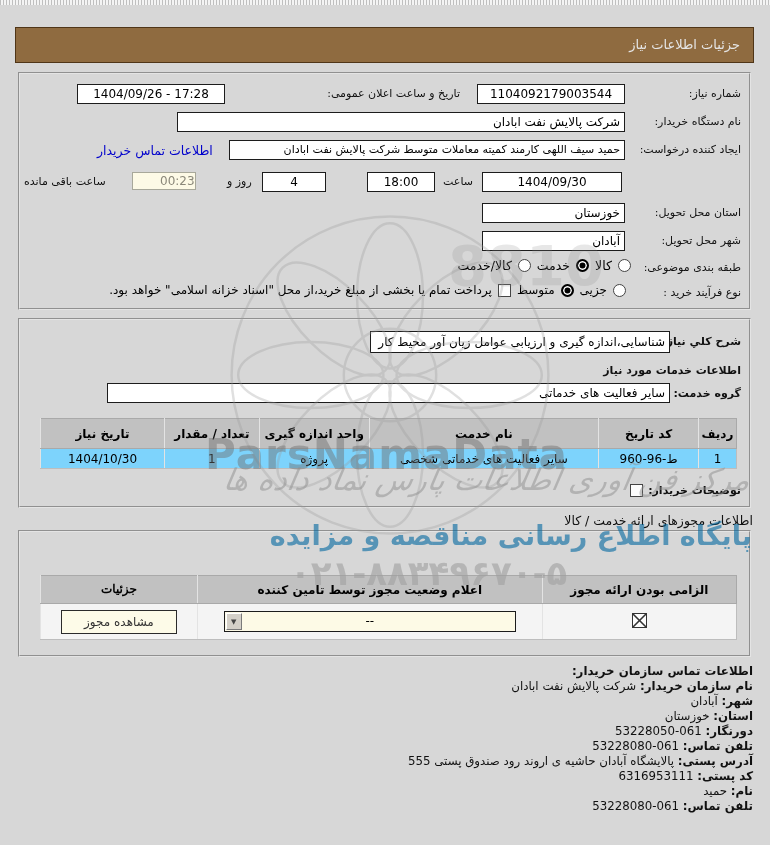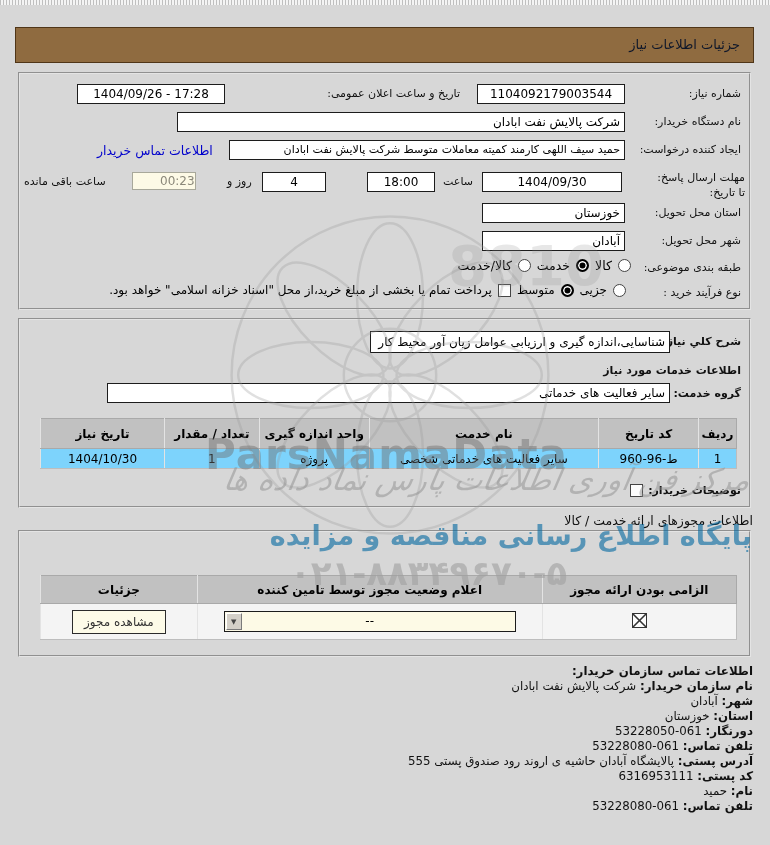--- a/index.html
+++ b/index.html
@@ -11,21 +11,21 @@
   .dotted-strip {
     position:absolute; top:0; left:0; width:770px; height:5px;
     background:repeating-linear-gradient(90deg,#bfbfbf 0 1px,#f4f4f4 1px 3px);
   }
   .titlebar {
     position:absolute; left:15px; top:27px; width:739px; height:36px;
     background:#8f6b40; border:1px solid #4f3517;
   }
   .titlebar .t {
     position:absolute; right:13px; top:0; line-height:34px;
-    color:#0f172a; font-size:13px;
+    color:#e5e5e5; font-size:13px;
   }
   .fs { position:absolute; border:2px groove #e4e4e4; }
   .fs1 { left:18px; top:72px;  width:733px; height:238px; }
   .fs2 { left:18px; top:318px; width:733px; height:190px; }
   .fs3 { left:18px; top:530px; width:733px; height:127px; }
   .lbl { position:absolute; font-size:11px; color:#111; white-space:nowrap; }
   .b   { font-weight:bold; }
   .inp {
     position:absolute; background:#fff; border:1px solid #1c1c1c; height:20px;
     font-size:12px; color:#000; line-height:18px; overflow:hidden; white-space:nowrap;
@@ -66,21 +66,21 @@
   .select {
     position:relative; width:292px; height:21px; background:#fdfae6;
     border:1px solid #1c1c1c; margin:0 auto; font-size:12px; line-height:19px; text-align:center;
   }
   .select .arrowbtn {
     position:absolute; left:1px; top:1px; width:16px; height:17px;
     background:#d4d0c8; border:1px solid; border-color:#fff #7a7a7a #7a7a7a #fff;
     font-size:7px; color:#444; line-height:16px; text-align:center;
   }
   .btn {
-    display:inline-block; width:94px; height:24px; background:#fdfbe8;
+    display:inline-block; width:116px; height:24px; background:#fdfbe8;
     border:1px solid #2b2b2b; font-size:12px; line-height:22px; text-align:center;
     color:#333; cursor:pointer;
   }
   .contact { position:absolute; right:17px; top:664px; width:736px; font-size:11.8px; line-height:15px; color:#111; }
   .contact .line { white-space:nowrap; }
   .wm { position:absolute; pointer-events:none; z-index:40; }
   .wm-brand { left:205px; top:430px; font-size:42px; font-weight:bold; color:#6f6f6f; opacity:.45; letter-spacing:1px; direction:ltr; }
   .wm-script { right:20px; top:462px; font-size:30px; font-style:italic; color:#8f8f8f; opacity:.5; transform:skewX(-10deg); white-space:nowrap; }
   .wm-line1 { right:18px; top:520px; font-size:27px; font-weight:bold; color:#0369a1; opacity:.6; white-space:nowrap; }
   .wm-phone { left:290px; top:553px; font-size:34px; font-weight:bold; color:#a0a0a0; opacity:.6; direction:ltr; }
@@ -104,21 +104,20 @@
     <div class="lbl" style="right:289px; top:13px;">تاریخ و ساعت اعلان عمومی:</div>
     <div class="inp ctr" style="left:57px; top:10px; width:148px;" dir="ltr">1404/09/26 - 17:28</div>
 
     <div class="lbl" style="right:8px; top:41px;">نام دستگاه خریدار:</div>
     <div class="inp rgt" style="left:157px; top:38px; width:448px;">شرکت پالایش نفت ابادان</div>
 
     <div class="lbl" style="right:8px; top:69px;">ایجاد کننده درخواست:</div>
     <div class="inp rgt" style="left:209px; top:66px; width:396px; font-size:11px;">حمید سیف اللهی کارمند کمیته معاملات متوسط  شرکت پالایش نفت ابادان</div>
     <div class="link" style="left:77px; top:69px;">اطلاعات تماس خریدار</div>
 
-    <div class="lbl" style="right:4px; top:96px; width:96px; white-space:normal; line-height:15px; text-align:right;">مهلت ارسال پاسخ: تا تاریخ:</div>
     <div class="inp ctr" style="left:462px; top:98px; width:140px;" dir="ltr">1404/09/30</div>
     <div class="lbl" style="right:276px; top:101px;">ساعت</div>
     <div class="inp ctr" style="left:347px; top:98px; width:68px;" dir="ltr">18:00</div>
     <div class="inp ctr" style="left:242px; top:98px; width:64px;" dir="ltr">4</div>
     <div class="lbl" style="left:207px; top:101px;text-align:right;">روز و</div>
     <div class="inp ctr cream" style="left:112px; top:98px; width:64px; height:18px; line-height:16px;padding-left:27px;" dir="ltr">00:23:55</div>
     <div class="lbl" style="left:4px; top:101px;">ساعت باقی مانده</div>
 
     <div class="lbl" style="right:8px; top:132px;">استان محل تحویل:</div>
     <div class="inp rgt" style="left:462px; top:129px; width:143px;">خوزستان</div>
@@ -195,21 +194,21 @@
     <table class="grid" style="left:20px; top:43px; width:697px;">
       <colgroup>
         <col style="width:195px">
           <col style="width:345px">
           <col style="width:157px">
       </colgroup>
       <tbody>
           <tr>
         <th style="height:28px;">الزامی بودن ارائه مجوز</th>
         <th style="height:28px;">اعلام وضعیت مجوز توسط تامین کننده</th>
-        <th style="height:26px;">جزئیات</th>
+        <th style="height:26px;font-family:Liberation Serif, serif;">جزئیات</th>
       </tr>
       <tr>
         <td style="height:36px; background:#f4f4f4;">
           <span class="cbox x"></span>
         </td>
         <td style="height:36px; background:#f4f4f4;">
           <div class="select">
             <span>--</span>
             <span class="arrowbtn">▼</span>
           </div>

